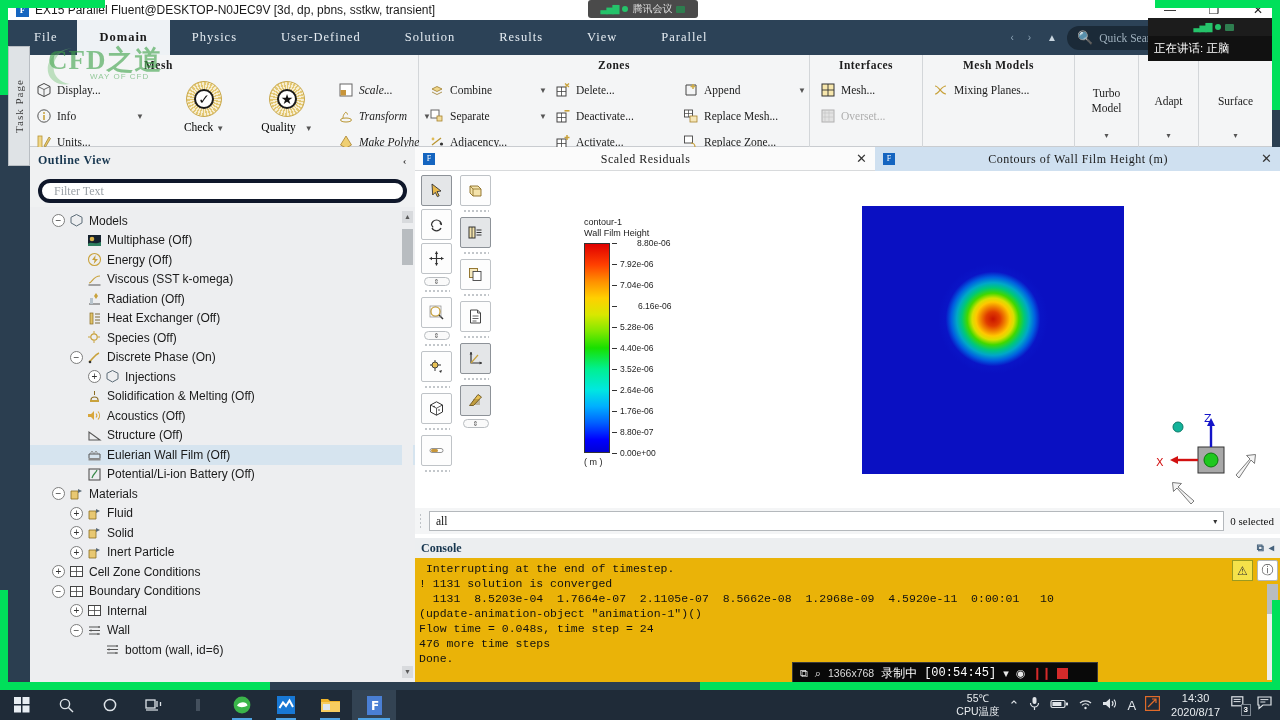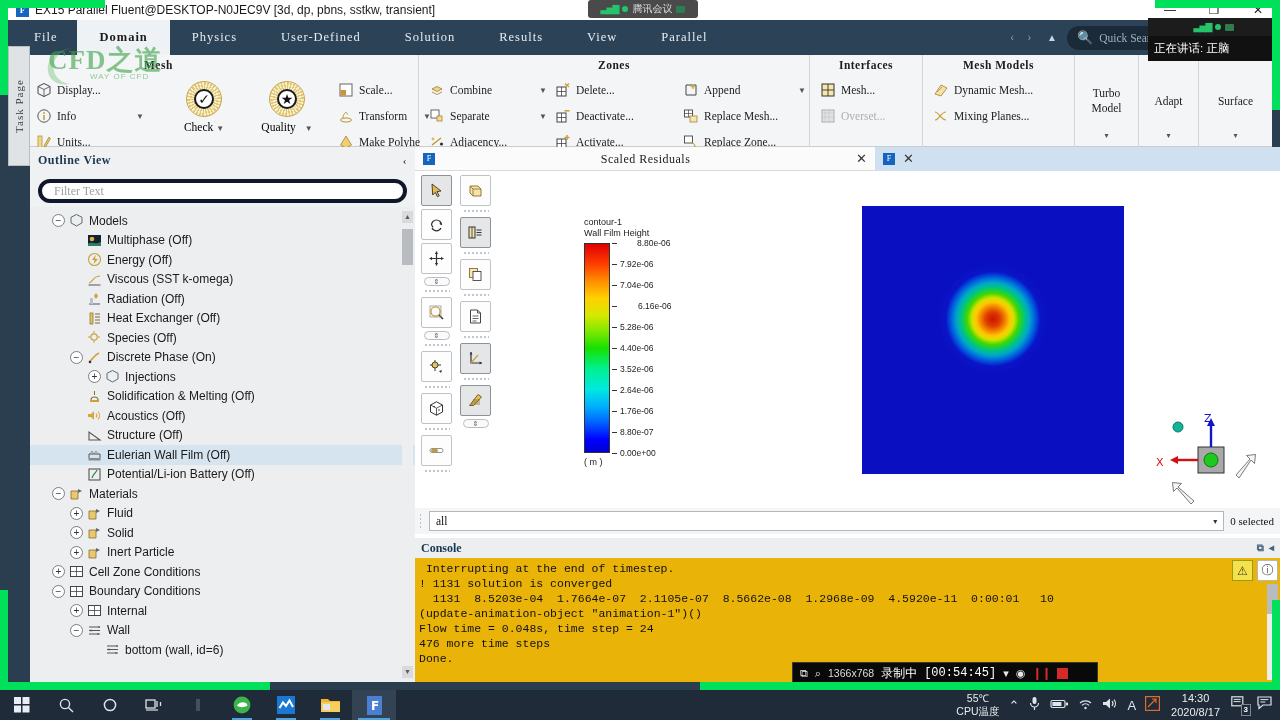--- a/index.html
+++ b/index.html
@@ -391,21 +391,21 @@
       <div style="position:absolute; left:218px; top:26px; width:90px; text-align:center;">
         <div class="roundtool">
             <span class="gl">★</span>
           </div>
         <div style="margin-top:4px; font-size:11.5px; font-family:'Liberation Serif',serif;">
           <span>Quality</span>
           <span style="font-size:8px;color:#555;">&nbsp;&nbsp;&nbsp;▼</span>
         </div>
       </div>
 
-      <div style="position:absolute; left:308px; top:22px; width:105px;">
+      <div style="position:absolute; left:308px; top:22px; width:105px;font-style:italic;">
         <div class="ritem">
           <span class="ico">
             <svg width="16" height="16" viewBox="0 0 16 16">
                 <rect x="2" y="2" width="12" height="12" fill="#fff" stroke="#666" stroke-width="1"></rect>
                 <rect x="2.5" y="8" width="5.5" height="5.5" fill="#c8953a"></rect>
               </svg>
           </span>
           <span class="lbl">Scale...</span>
         </div>
         <div class="ritem">
@@ -526,27 +526,20 @@
                 <path d="M5 2v12M9 2v12M2 5h12M2 9h12" stroke="#c6c6c6" stroke-width=".7"></path>
               </svg></span>
           <span class="lbl">Overset...</span>
         </div>
       </div>
     </div>
 
     <div class="rgroup" style="left:915px; width:152px;">
       <div class="gtitle">Mesh Models</div>
       <div style="position:absolute; left:4px; top:22px; width:148px;">
-        <div class="ritem">
-          <span class="ico"><svg width="16" height="16" viewBox="0 0 16 16">
-                <path d="M2 12 8 3l6 3-6 8z" fill="#f3e1a8" stroke="#a8822c" stroke-width=".8"></path>
-                <path d="M4 10l5-5" stroke="#a8822c" stroke-width=".7"></path>
-              </svg></span>
-          <span class="lbl">Dynamic Mesh...</span>
-        </div>
         <div class="ritem">
           <span class="ico"><svg width="16" height="16" viewBox="0 0 16 16">
                 <path d="M2 4c4 0 6 8 11 8M2 12c4 0 6-8 11-8" stroke="#c8a13a" stroke-width="1.2" fill="none"></path>
               </svg></span>
           <span class="lbl">Mixing Planes...</span>
         </div>
       </div>
     </div>
 
     <div class="bigbtn" style="left:1067px; width:64px;">
@@ -783,20 +776,21 @@
 
   <div class="gfx">
     <div class="gfx-tabs">
       <div class="gtab t1">
         <span class="fi">F</span>
         <span class="nm">Scaled Residuals</span>
         <span class="x">✕</span>
       </div>
       <div class="gtab t2">
         <span class="fi">F</span>
+        <span class="nm">Contours of Wall Film Height (m)</span>
         <span class="x">✕</span>
       </div>
     </div>
 
     <div class="gfx-body">
 
       <div class="vtools">
         <div class="vcol">
           <div class="vbtn on">
             <svg width="17" height="17" viewBox="0 0 17 17">

